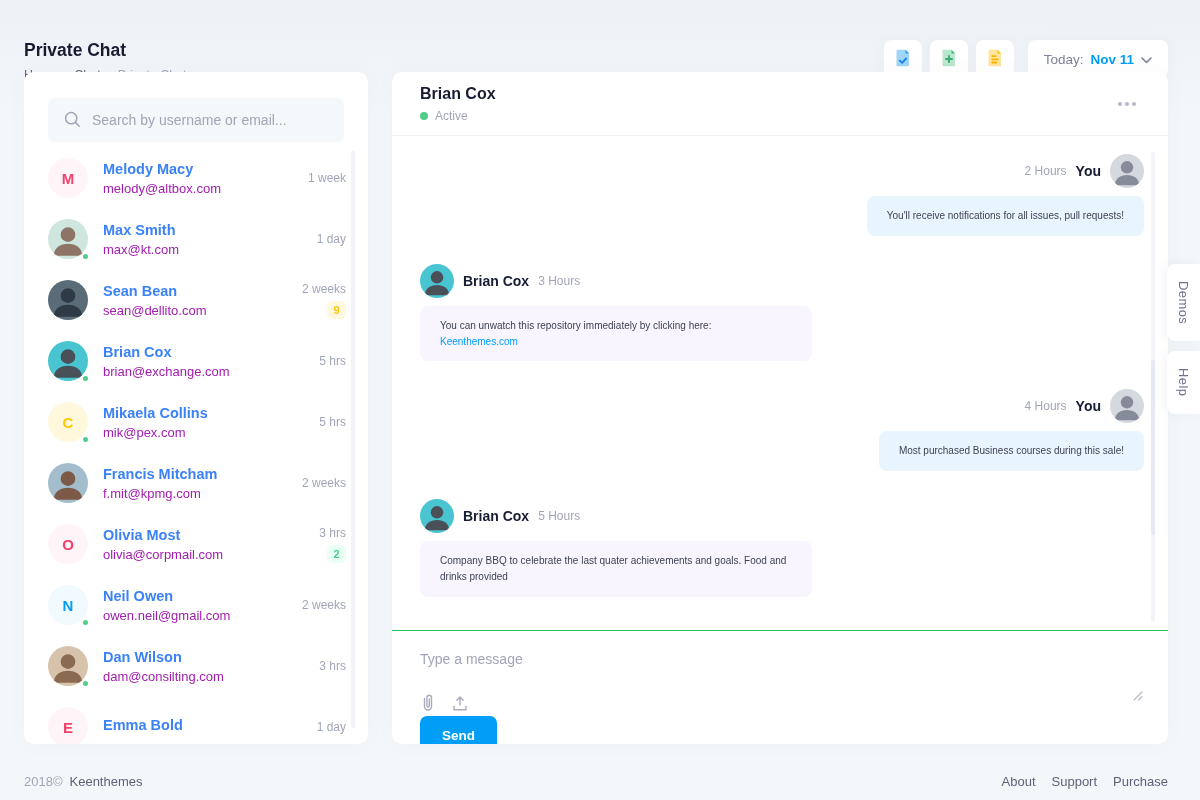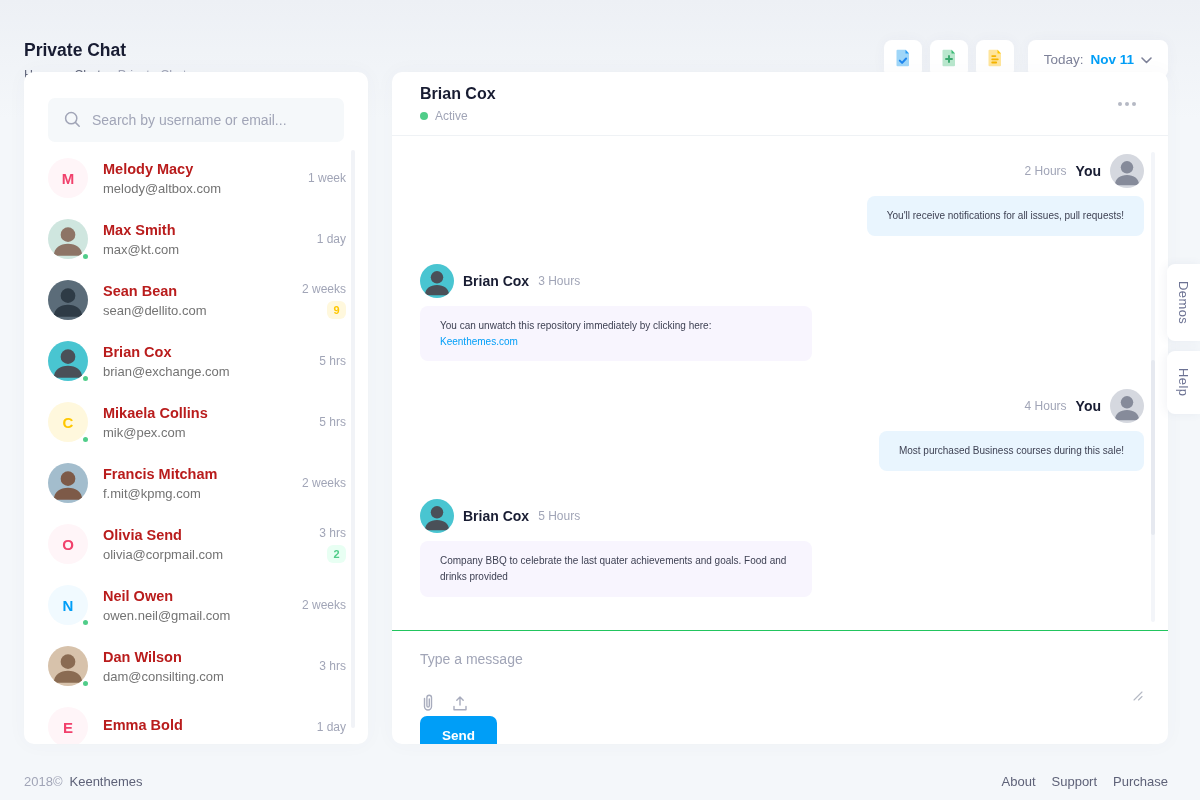--- a/index.html
+++ b/index.html
@@ -36,22 +36,22 @@
   .search-input { width:100%; height:44px; background:#f5f8fa; border:none; border-radius:7px; padding:0 14px 0 44px; font-size:14px; color:#5e6278; outline:none; font-family:inherit; }
   .search-input::placeholder { color:#a1a5b7; }
   .search-icon { position:absolute; left:15px; top:12px; }
 
   .contact-list { padding:0 22px 0 24px; }
   .contact { display:flex; align-items:center; height:40px; margin-bottom:21px; cursor:pointer; }
   .avatar { width:40px; height:40px; border-radius:50%; position:relative; flex:none; display:flex; align-items:center; justify-content:center; font-size:15px; font-weight:700; }
   .avatar .photo { width:40px; height:40px; border-radius:50%; display:block; }
   .online-dot { position:absolute; right:-2px; bottom:-2px; width:9px; height:9px; border-radius:50%; background:#50cd89; border:2.5px solid #fff; }
   .contact-info { margin-left:15px; flex:1; min-width:0; }
-  .contact-name { font-size:14.5px; font-weight:700; color:#b91c1c; }
-  .contact-email { font-size:13px; color:#737373; margin-top:4px; }
+  .contact-name { font-size:14.5px; font-weight:700; color:#3b82f6; }
+  .contact-email { font-size:13px; color:#a21caf; margin-top:4px; }
   .contact-meta { display:flex; flex-direction:column; align-items:flex-end; gap:5px; }
   .contact-time { font-size:12px; color:#a1a5b7; }
   .badge { min-width:19px; height:18px; border-radius:6px; padding:0 4px; font-size:11px; font-weight:700; display:flex; align-items:center; justify-content:center; }
   .list-scrollbar { position:absolute; right:13px; top:78px; bottom:16px; width:4px; border-radius:2px; background:#f1f3f7; cursor:pointer; }
 
   
   .chat-header { height:64px; padding:0 28px; display:flex; align-items:center; justify-content:space-between; border-bottom:1px solid #eff2f5; }
   .chat-title { font-size:16px; font-weight:700; color:#181c32; }
   .chat-status { display:flex; align-items:center; gap:7px; margin-top:6px; }
   .status-dot { width:8px; height:8px; border-radius:50%; background:#50cd89; }
@@ -259,21 +259,21 @@
       <div class="contact-meta">
         <span class="contact-time">2 weeks</span>
       </div>
     </div>
 
     <div class="contact">
       <div class="avatar" style="background: rgb(255, 245, 248); color: rgb(241, 65, 108);">
         <span>O</span>
       </div>
       <div class="contact-info">
-        <div class="contact-name">Olivia Send</div>
+        <div class="contact-name">Olivia Most</div>
         <div class="contact-email">olivia@corpmail.com</div>
       </div>
       <div class="contact-meta">
         <span class="contact-time">3 hrs</span>
         <span class="badge" style="background: rgb(232, 255, 243); color: rgb(80, 205, 137);">2</span>
       </div>
     </div>
 
     <div class="contact">
       <div class="avatar" style="background: rgb(241, 250, 255); color: rgb(0, 158, 247);">

